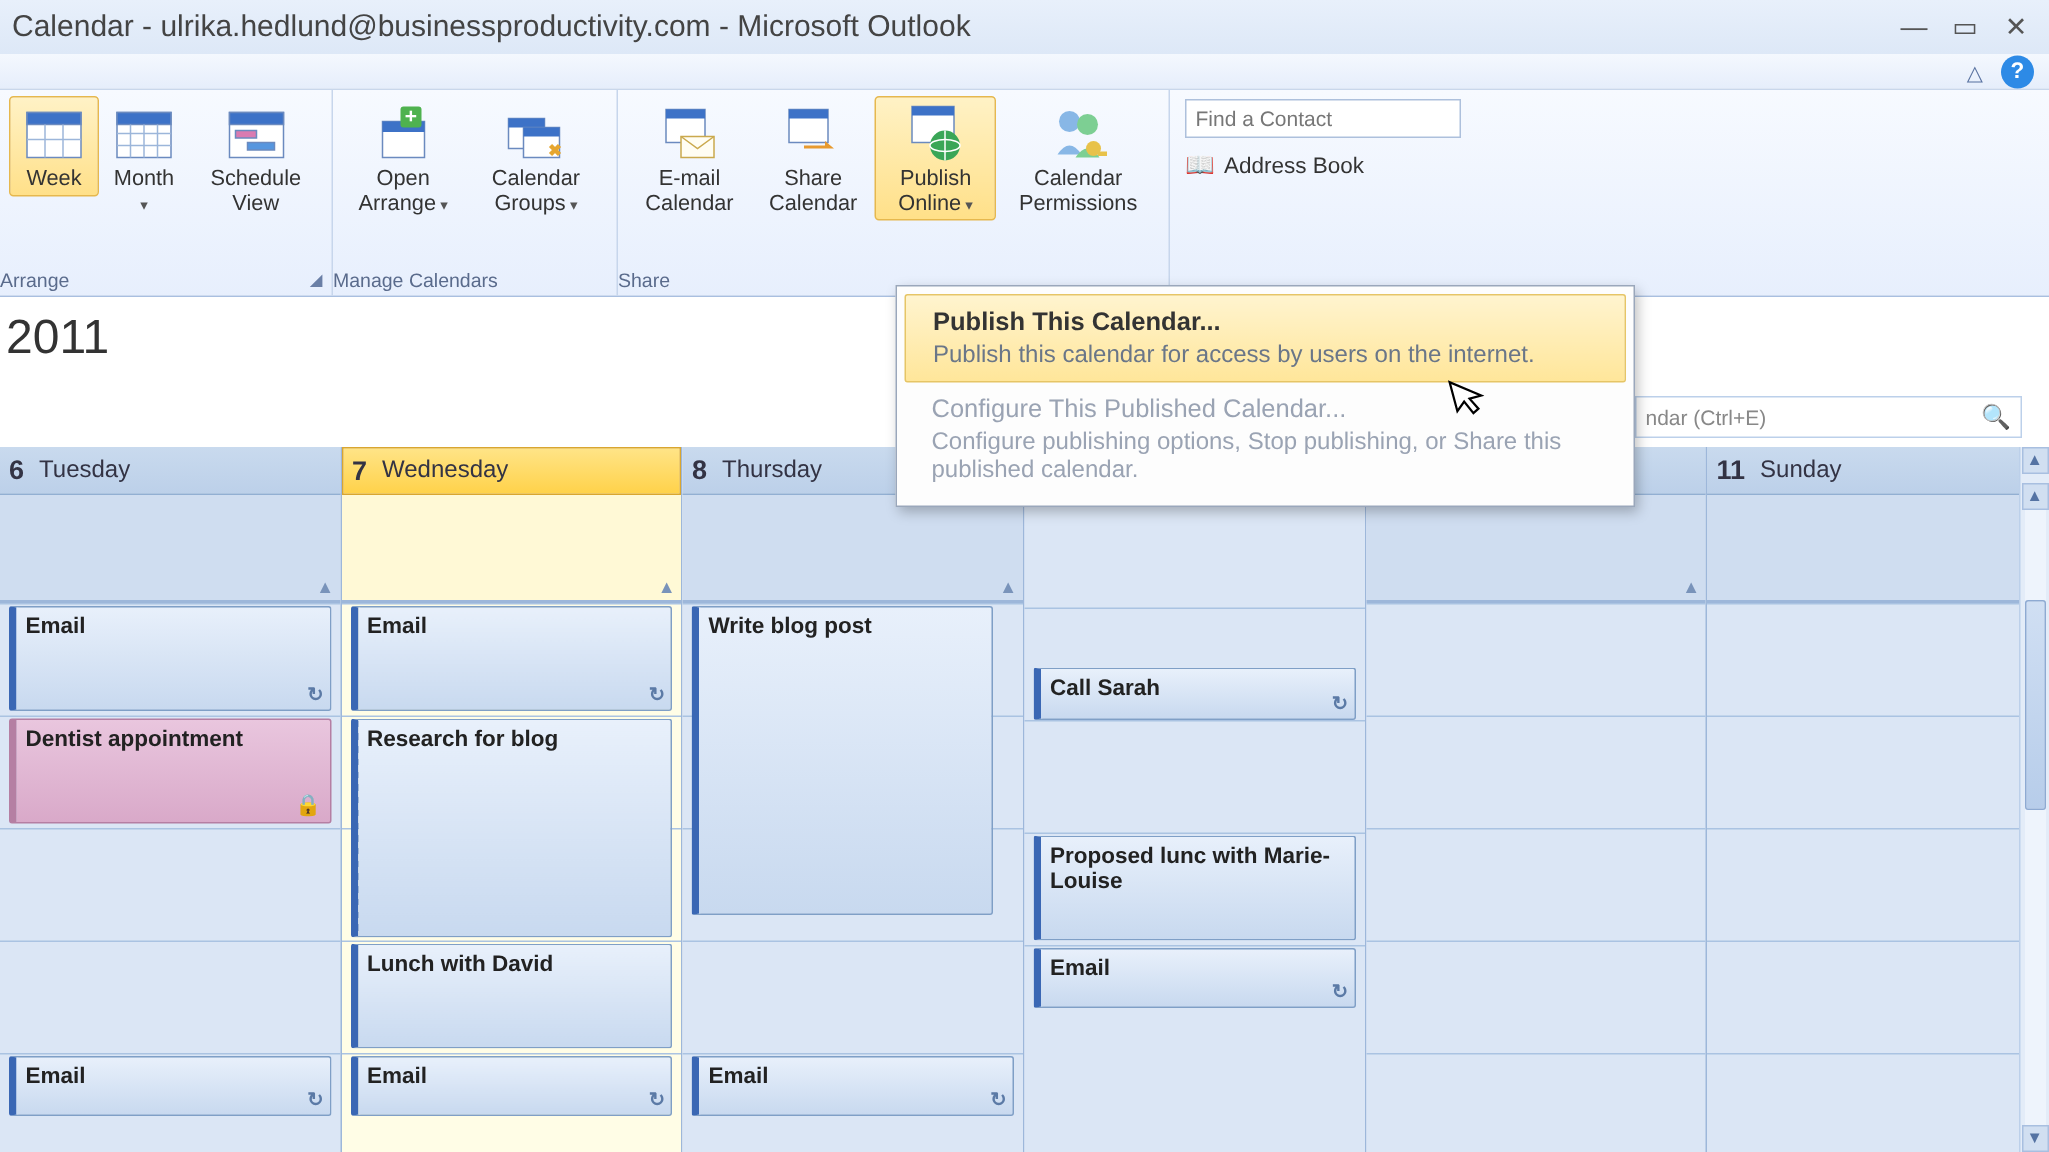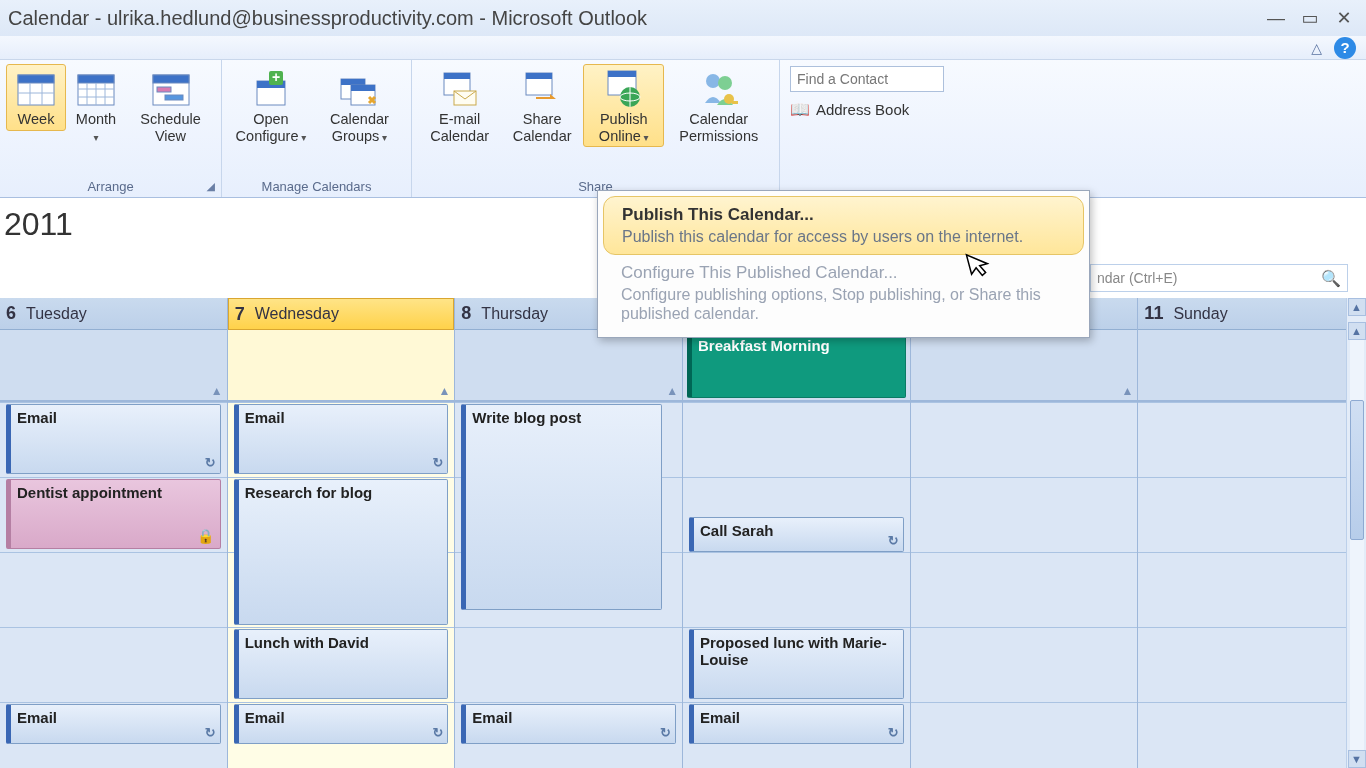--- a/index.html
+++ b/index.html
@@ -9,31 +9,31 @@
 .titlebar .title { flex: 1; font-size: 20px; color: #444; }
 .titlebar .wbtn { width: 28px; height: 22px; margin-left: 6px; display: flex; align-items: center; justify-content: center; color: #555; cursor: pointer; font-size: 18px; }
 
 .ribbon-header { height: 24px; background: linear-gradient(#f4f8fe,#e6eefb); border-bottom: 1px solid #c9d7eb; display: flex; justify-content: flex-end; align-items: center; padding-right: 10px; gap: 12px; }
 .ribbon-header .mini { font-size: 14px; color: #5a73a1; cursor: pointer; }
 .help-circle { width: 22px; height: 22px; border-radius: 50%; background: #2d8ae6; color: #fff; font-weight: bold; display: flex; align-items: center; justify-content: center; font-size: 15px; }
 
 .ribbon { height: 138px; background: linear-gradient(#f7faff,#e7effd); display: flex; border-bottom: 1px solid #a9bfe0; }
 .ribbon-group { border-right: 1px solid #c7d6ec; display: flex; flex-direction: column; }
 .ribbon-group .buttons { flex: 1; display: flex; align-items: flex-start; padding: 4px 6px 0 6px; }
-.ribbon-group .label { height: 22px; font-size: 13px; color: #5a6b8c; text-align: center; display:flex; align-items:center; justify-content:center; position:relative; }
+.ribbon-group .label { height: 22px; font-size: 13px; color: #5a6b8c; text-align: center; display:flex; align-items:center; justify-content:flex-start; position:relative; }
 .ribbon-group .label .expander { position:absolute; right:6px; font-size:11px; color:#6a7fa6; cursor:pointer; }
 
 .rbtn { display: flex; flex-direction: column; align-items: center; justify-content: flex-start; padding: 4px 6px 2px 6px; min-width: 60px; cursor: pointer; border: 1px solid transparent; border-radius: 3px; }
 .rbtn.active { background: linear-gradient(#fff2c6,#ffe089); border: 1px solid #e6b84e; }
 .rbtn .icon { width: 40px; height: 40px; margin-bottom: 2px; display:flex; align-items:center; justify-content:center; }
 .rbtn .txt { font-size: 14.5px; color: #333; text-align: center; line-height: 1.15; }
 .rbtn .drop::after { content: " \25BE"; font-size: 10px; color:#555; }
 
 .side-panel { display:flex; flex-direction:column; padding:6px 10px; gap:8px; }
-.find-box { width: 154px; height: 26px; border: 1px solid #adc0dc; background: #fff; font-size: 14px; color:#777; padding:2px 6px; display:flex; align-items:center; }
+.find-box { width: 184px; height: 26px; border: 1px solid #adc0dc; background: #fff; font-size: 14px; color:#777; padding:2px 6px; display:flex; align-items:center; }
 .ab-link { font-size: 15px; color:#333; display:flex; align-items:center; gap:6px; cursor:pointer; }
 .ab-link .ab-icon { font-size:16px; }
 
 .subhead { height: 52px; display: flex; align-items: center; padding-left: 4px; font-size: 32px; color:#333; position: relative; }
 
 .search-box { position:absolute; right:18px; top:264px; width:258px; height:28px; border:1px solid #bcd0ea; background:#fff; display:flex; align-items:center; justify-content:space-between; padding:0 6px; color:#888; z-index: 3; }
 .search-box .mag { color:#3a76c5; font-size:16px; }
 
 .cal-grid { position:absolute; left:0; top:298px; right:0; bottom:0; display:flex; }
 .daycol { flex:1; border-right:1px solid #9db7da; display:flex; flex-direction:column; background:#dbe6f5; position:relative; min-width:0; }
@@ -50,21 +50,21 @@
 .appt { position:absolute; left:6px; right:6px; border:1px solid #7f9fc6; border-radius:2px; background:linear-gradient(#e8f0fb,#c8d9ef); font-size:15px; color:#222; padding:4px 6px; font-weight:600; overflow:hidden; }
 .appt .reficon { position:absolute; right:4px; bottom:3px; font-size:13px; color:#5b7aa6; }
 .appt.busy-left { border-left:5px solid #3a67b4; }
 .appt.tent-left { border-left: 5px solid #3a67b4; border-left-style: solid; background-image: linear-gradient(#e8f0fb,#c8d9ef); }
 .appt.tent-left::before { content:""; position:absolute; left:-5px; top:0; bottom:0; width:5px; background: repeating-linear-gradient(45deg,#3a67b4,#3a67b4 3px,#fff 3px,#fff 6px); }
 .appt.pink { background: linear-gradient(#e9c6de,#d9a9c9); border-color:#b57fa3; }
 .appt.green { background:#0f9a7e; color:#fff; border-color:#0b7a64; }
 .appt .lock { position:absolute; right:5px; bottom:4px; font-size:14px; }
 
 .dropdown { position:absolute; left:597px; top:190px; width:493px; background:#fdfdfd; border:1px solid #9aa7bb; box-shadow:2px 3px 8px rgba(0,0,0,.25); padding:5px; z-index:30; }
-.dropdown .item { padding:8px 18px; border-radius:12px; }
+.dropdown .item { padding:8px 18px; border-radius:2px; }
 .dropdown .item.sel { background:linear-gradient(#fff4cf,#ffe69a); border:1px solid #e6c566; }
 .dropdown .item .head { font-size:17px; color:#333; margin-bottom:2px; }
 .dropdown .item.sel .head { font-weight:600; }
 .dropdown .item .desc { font-size:16px; color:#6a7688; line-height:1.2; }
 .dropdown .item.disabled .head, .dropdown .item.disabled .desc { color:#9aa3b3; }
 
 .cursor { position:absolute; left:968px; top:250px; z-index:40; font-size:22px; transform: rotate(-15deg); }
 
 .vscroll { position:absolute; right:0; top:298px; bottom:0; width:20px; background:#e3ecf8; border-left:1px solid #bcd0ea; z-index:5; display:flex; flex-direction:column; align-items:center; }
 .vscroll .arr { width:18px; height:18px; background:#d1dff1; border:1px solid #a8bfe0; color:#5573a3; font-size:11px; display:flex; align-items:center; justify-content:center; cursor:pointer; }
@@ -142,21 +142,21 @@
     <div class="buttons">
       <div class="rbtn">
         <span class="icon">
           <svg width="40" height="40">
               <rect x="6" y="12" width="28" height="24" fill="#fff" stroke="#6b8abf"></rect>
               <rect x="6" y="12" width="28" height="7" fill="#3d72c7"></rect>
               <rect x="18" y="2" width="14" height="14" fill="#4fb24f" rx="2"></rect>
               <text x="25" y="13" text-anchor="middle" fill="#fff" font-size="14" font-weight="bold">+</text>
             </svg>
         </span>
-        <span class="txt drop">Open Configure</span>
+        <span class="txt drop">Open Arrange</span>
       </div>
       <div class="rbtn">
         <span class="icon">
           <svg width="40" height="40">
               <rect x="2" y="10" width="24" height="20" fill="#fff" stroke="#6b8abf"></rect>
               <rect x="2" y="10" width="24" height="6" fill="#3d72c7"></rect>
               <rect x="12" y="16" width="24" height="20" fill="#fff" stroke="#6b8abf"></rect>
               <rect x="12" y="16" width="24" height="6" fill="#3d72c7"></rect>
               <path d="M30 28 l6 6 M36 28 l-6 6" stroke="#e6a62f" stroke-width="3"></path>
             </svg>
@@ -298,23 +298,20 @@
       <div class="appt tent-left" style="top:2px;right:20px;height:206px"><span>Write blog post</span></div>
       <div class="appt busy-left" style="top:302px;height:40px"><span>Email</span><span class="reficon">↻</span></div>
     </div>
   </div>
 
   <div class="daycol" style="flex:1.02">
     <div class="dayhead">
       <span class="num">9</span>
       <span class="name"></span>
     </div>
-    <div class="allday">
-      <div class="appt green" style="left:4px;right:4px;top:-20px;height:88px;border-left:5px solid #065;"><span style="position:relative;top:22px">Breakfast Morning</span></div>
-    </div>
     <div class="slots">
       <div class="slot-line" style="top:0"></div>
         <div class="slot-line" style="top:75px"></div>
         <div class="slot-line" style="top:150px"></div>
         <div class="slot-line" style="top:225px"></div>
         <div class="slot-line" style="top:300px"></div>
       <div class="appt busy-left" style="top:115px;height:35px"><span>Call Sarah</span><span class="reficon">↻</span></div>
       <div class="appt tent-left" style="top:227px;height:70px"><span>Proposed lunc with Marie-Louise</span></div>
       <div class="appt busy-left" style="top:302px;height:40px"><span>Email</span><span class="reficon">↻</span></div>
     </div>

